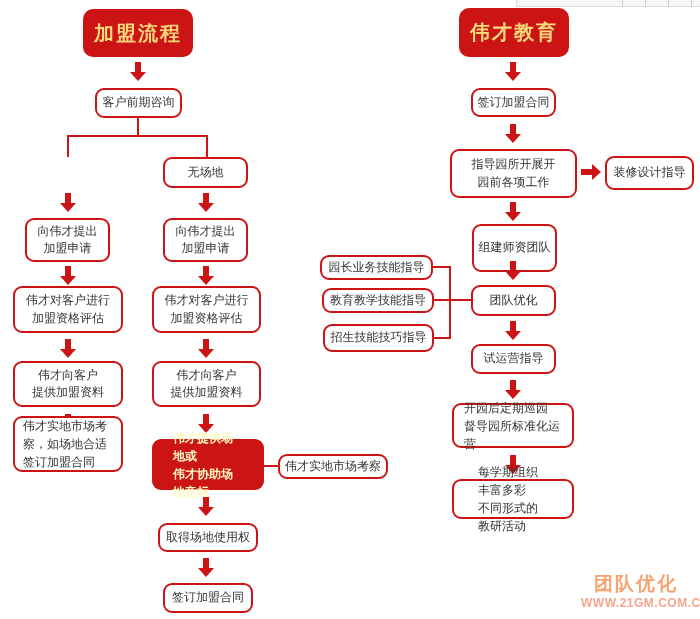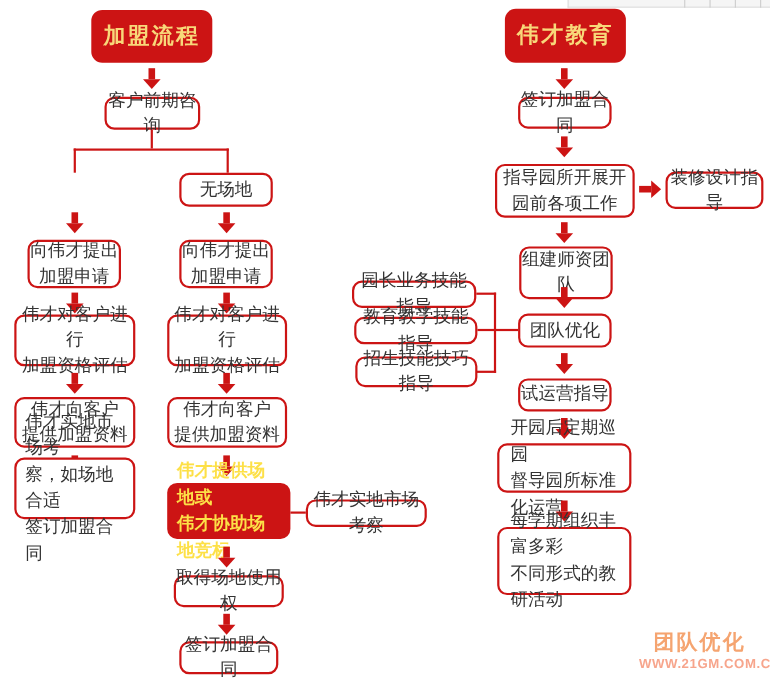--- a/index.html
+++ b/index.html
@@ -8,30 +8,30 @@
   }
   html,body{margin:0;padding:0;background:#fff;}
   body{font-family:"Liberation Sans","DejaVu Sans",sans-serif;}
   .canvas{position:relative;width:700px;height:619px;background:#fff;overflow:hidden;}
 
   .box{
     position:absolute;box-sizing:border-box;
     display:flex;align-items:center;justify-content:center;
     text-align:center;white-space:pre-line;
     border:2px solid var(--red);border-radius:9px;background:#fff;
-    color:var(--text);font-size:16px;line-height:1.45;
+    color:var(--text);font-size:12px;line-height:1.45;
   }
   .align-left{justify-content:flex-start;text-align:left;padding:0 8px;}
   .title-box{
     border:none;background:var(--red);color:var(--gold);
     font-weight:bold;font-size:20px;letter-spacing:2px;border-radius:10px;
   }
   .box-filled{
-    border:none;background:var(--red);color:#fde047;font-weight:bold;
-    justify-content:flex-start;text-align:left;padding:0 9px;line-height:1.5;
+    border:none;background:var(--red);color:#fef9c3;font-weight:bold;
+    justify-content:flex-start;text-align:left;padding:0 21px;line-height:1.5;
   }
   .conn{position:absolute;background:var(--red);}
 
   .arrow-down{position:absolute;width:16px;height:19px;display:flex;flex-direction:column;align-items:center;}
   .arrow-down .stem{width:6px;height:10px;background:var(--red);}
   .arrow-down .head{width:0;height:0;border-left:8px solid transparent;border-right:8px solid transparent;border-top:9px solid var(--red);}
   .arrow-right{position:absolute;width:20px;height:16px;display:flex;flex-direction:row;align-items:center;}
   .arrow-right .stem{width:11px;height:6px;background:var(--red);}
   .arrow-right .head{width:0;height:0;border-top:8px solid transparent;border-bottom:8px solid transparent;border-left:9px solid var(--red);}
 
@@ -192,19 +192,19 @@
       <div class="stem"></div>
       <div class="head"></div>
     </div>
   <div class="box align-left" style="left:452px;top:403px;width:122px;height:45px;line-height:1.5;padding:0 10px">开园后定期巡园
 督导园所标准化运营</div>
 
   <div class="arrow-down" style="left:505px;top:455px">
       <div class="stem"></div>
       <div class="head"></div>
     </div>
-  <div class="box align-left" style="left:452px;top:479px;width:122px;height:62px;line-height:1.5;padding:0 10px">每学期组织丰富多彩
+  <div class="box align-left" style="left:452px;top:479px;width:122px;height:40px;line-height:1.5;padding:0 24px">每学期组织丰富多彩
 不同形式的教研活动</div>
 
   <div class="wm-brand">团队优化</div>
   <div class="wm-url">WWW.21GM.COM.CN</div>
 
 </div>
 
 </body></html>

